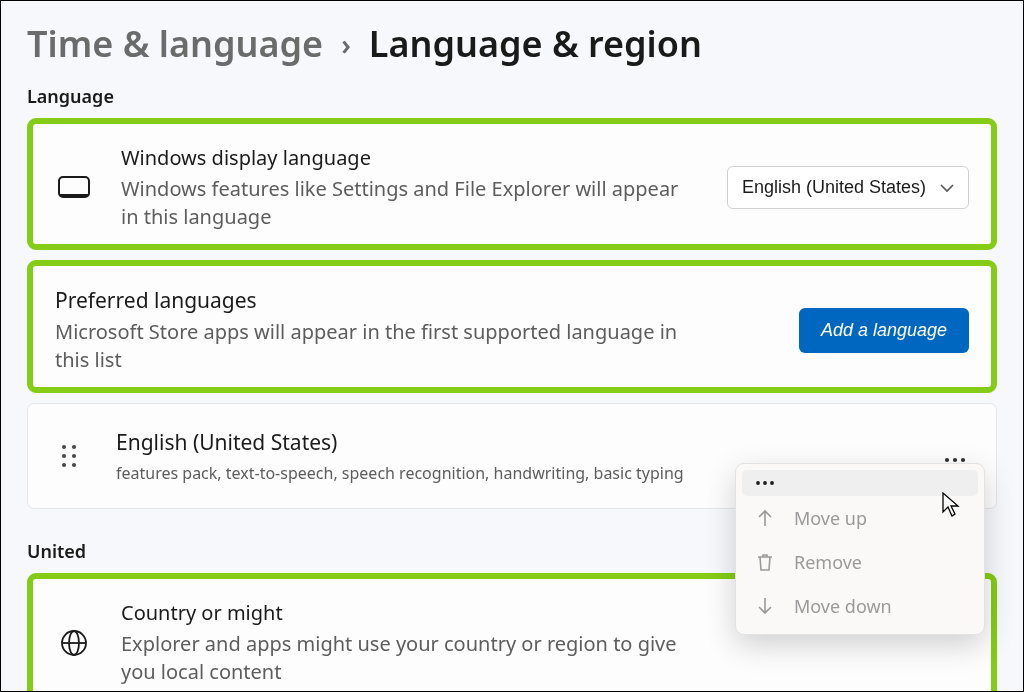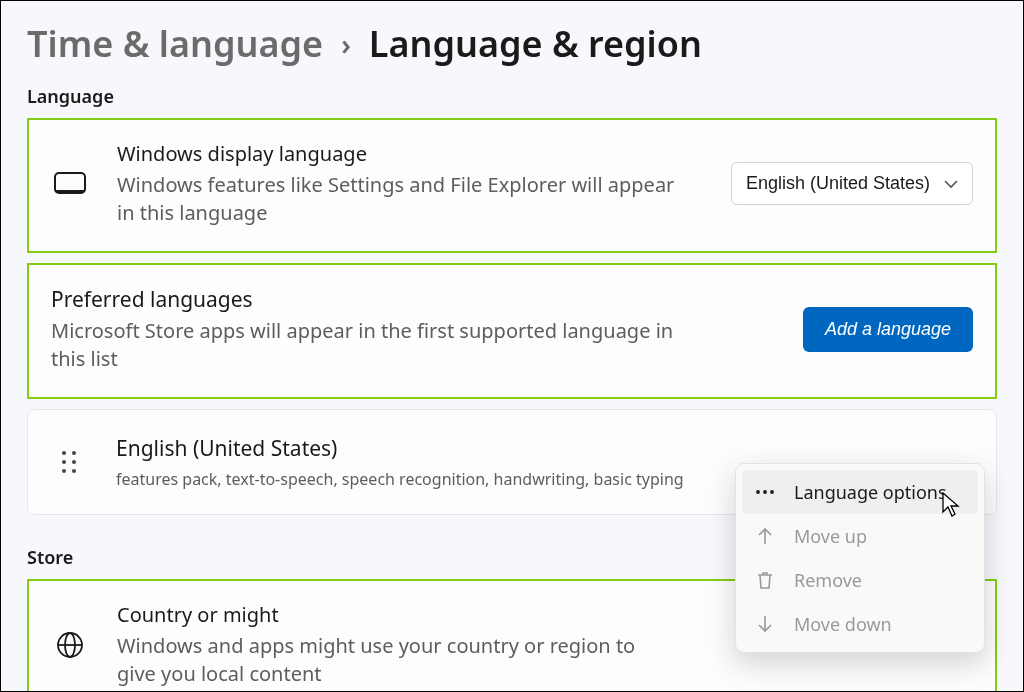--- a/index.html
+++ b/index.html
@@ -18,23 +18,23 @@
     font-size: 36px; font-weight: 600; margin-bottom: 16px;
   }
   .breadcrumb .parent { color: #6b6b6b; }
   .breadcrumb .chevron { color: #6b6b6b; font-size: 28px; }
   .breadcrumb .current { color: #1a1a1a; }
   .section-header {
     font-size: 18px; font-weight: 600; margin-bottom: 10px; margin-top: 6px;
   }
   .card {
     background: #fdfdfd;
-    border: 2px solid #84cc16;
-    border-radius: 0;
-    padding: 20px 22px 24px 18px;
+    border: 6px solid #84cc16;
+    border-radius: 9px;
+    padding: 20px 22px 13px 18px;
     margin-bottom: 10px;
     display: flex; align-items: center; gap: 24px;
   }
   .card-icon { width: 46px; display:flex; justify-content:center; align-items:center; color:#1a1a1a; }
   .card-text { flex: 1; }
   .card-title { font-size: 20px; font-weight: 400; color:#1a1a1a; margin-bottom: 4px; }
   .card-sub { font-size: 20px; color: #5d5d5d; line-height: 1.4; max-width: 560px; }
   .card-title.small { font-size: 21px; }
   .select-btn {
     border: 1px solid #d0d0d0; border-radius: 6px; background: #fff;
@@ -133,47 +133,46 @@
     </div>
     <button class="more-btn">
       <svg width="22" height="6" viewBox="0 0 22 6" fill="currentColor">
         <circle cx="3" cy="3" r="2.1"></circle>
           <circle cx="11" cy="3" r="2.1"></circle>
           <circle cx="19" cy="3" r="2.1"></circle>
       </svg>
     </button>
   </div>
 
-  <div class="section-header">Store</div>
+  <div class="section-header">United</div>
 
   <div class="card">
     <div class="card-icon">
       <svg width="28" height="28" viewBox="0 0 28 28" fill="none" stroke="currentColor" stroke-width="1.8">
         <circle cx="14" cy="14" r="12"></circle>
         <ellipse cx="14" cy="14" rx="5" ry="12"></ellipse>
         <line x1="2" y1="14" x2="26" y2="14"></line>
       </svg>
     </div>
     <div class="card-text">
       <div class="card-title">Country or might</div>
-      <div class="card-sub">Windows and apps might use your country or region to give you local content</div>
+      <div class="card-sub">Explorer and apps might use your country or region to give you local content</div>
     </div>
   </div>
 </div>
 
 <div class="ctx-menu">
   <div class="ctx-item hover">
     <span class="ctx-icon">
       <svg width="20" height="6" viewBox="0 0 20 6" fill="currentColor">
           <circle cx="3" cy="3" r="1.9"></circle>
           <circle cx="10" cy="3" r="1.9"></circle>
           <circle cx="17" cy="3" r="1.9"></circle>
         </svg>
     </span>
-    <span>Language options</span>
   </div>
   <div class="ctx-item disabled">
     <span class="ctx-icon">
       <svg width="18" height="20" viewBox="0 0 18 20" fill="none" stroke="currentColor" stroke-width="1.6">
           <path d="M9 18V3M3 9l6-6 6 6"></path>
         </svg>
     </span>
     <span>Move up</span>
   </div>
   <div class="ctx-item disabled">

